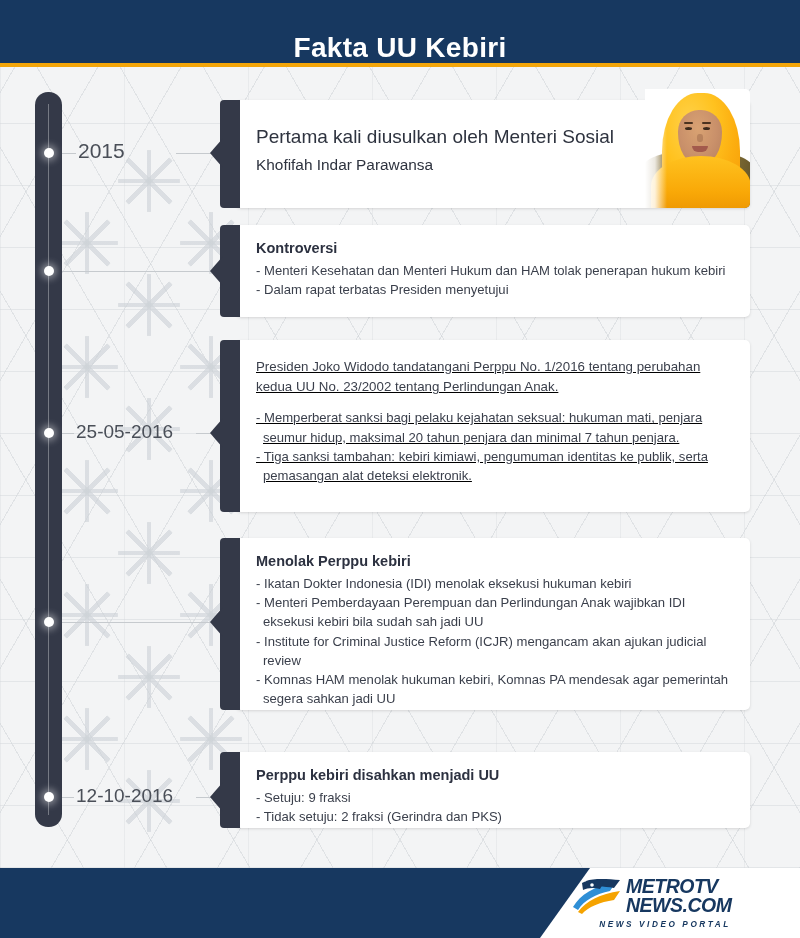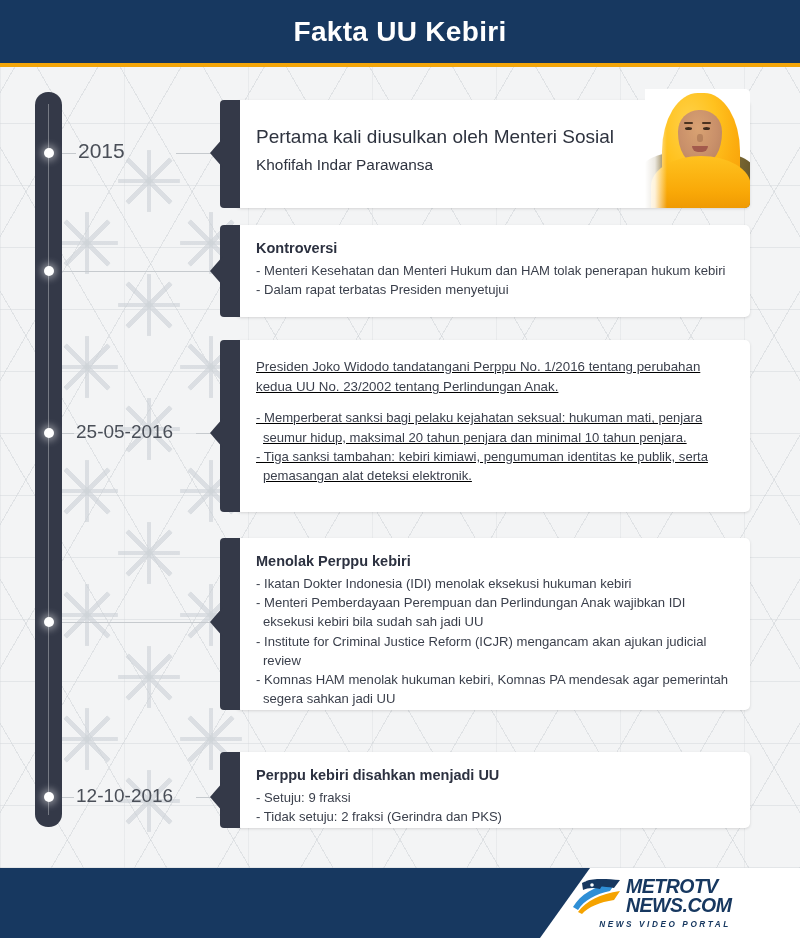--- a/index.html
+++ b/index.html
@@ -10,21 +10,21 @@
     overflow:hidden;
   }
   #page{position:relative;width:800px;height:938px;overflow:hidden;background:#f3f4f5;}
 
   
   #header{
     position:absolute;left:0;top:0;width:800px;height:63px;
     background:#173860;
   }
   #header-title{
-    position:absolute;left:0;top:0;width:800px;height:63px;
+    position:absolute;left:0;top:16px;width:800px;height:63px;
     display:flex;align-items:center;justify-content:center;
     color:#ffffff;font-size:28px;font-weight:bold;letter-spacing:.3px;
   }
   #header-rule{
     position:absolute;left:0;top:63px;width:800px;height:4px;background:#f3a509;
   }
 
   
   #bg-pattern{
     position:absolute;left:0;top:67px;width:800px;height:801px;
@@ -244,21 +244,21 @@
       <p class="card-line">- Dalam rapat terbatas Presiden menyetujui</p>
     </div>
   </div>
 
   <div class="card" style="left:236px;top:340px;width:514px;height:172px;">
     <div class="card-tab"></div>
     <div class="card-notch" style="top:78px;"></div>
     <div class="card-inner" style="padding-top:17px;text-decoration:underline;">
       <p class="card-para">Presiden Joko Widodo tandatangani Perppu No. 1/2016 tentang perubahan kedua UU No. 23/2002 tentang Perlindungan Anak.</p>
       <div class="card-gap"></div>
-      <p class="card-line">- Memperberat sanksi bagi pelaku kejahatan seksual: hukuman mati, penjara seumur hidup, maksimal 20 tahun penjara dan minimal 10 tahun penjara.</p>
+      <p class="card-line">- Memperberat sanksi bagi pelaku kejahatan seksual: hukuman mati, penjara seumur hidup, maksimal 20 tahun penjara dan minimal 7 tahun penjara.</p>
       <p class="card-line">- Tiga sanksi tambahan: kebiri kimiawi, pengumuman identitas ke publik, serta pemasangan alat deteksi elektronik.</p>
     </div>
   </div>
 
   <div class="card" style="left:236px;top:538px;width:514px;height:172px;">
     <div class="card-tab"></div>
     <div class="card-notch" style="top:69px;"></div>
     <div class="card-inner">
       <p class="card-title">Menolak Perppu kebiri</p>
       <p class="card-line">- Ikatan Dokter Indonesia (IDI) menolak eksekusi hukuman kebiri</p>

